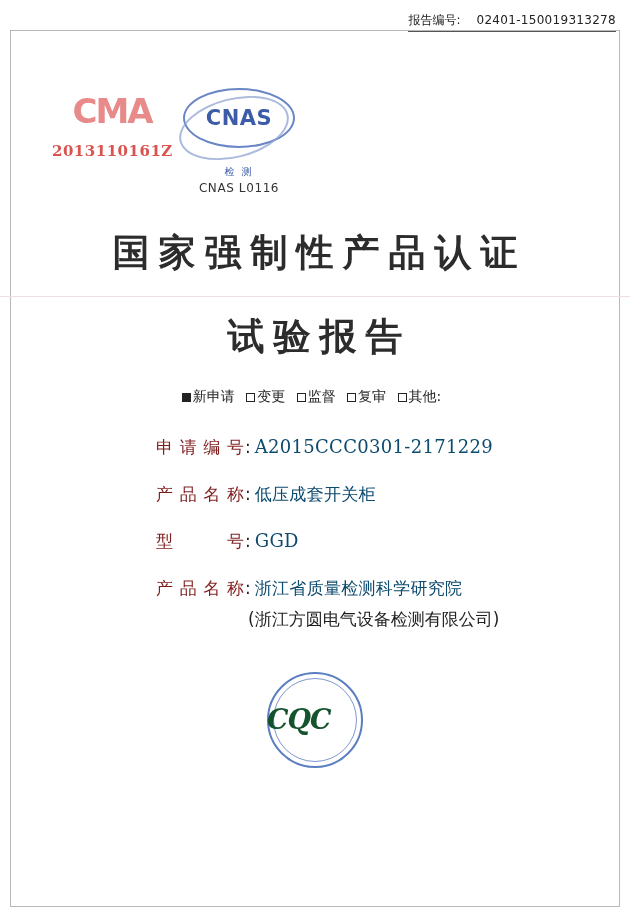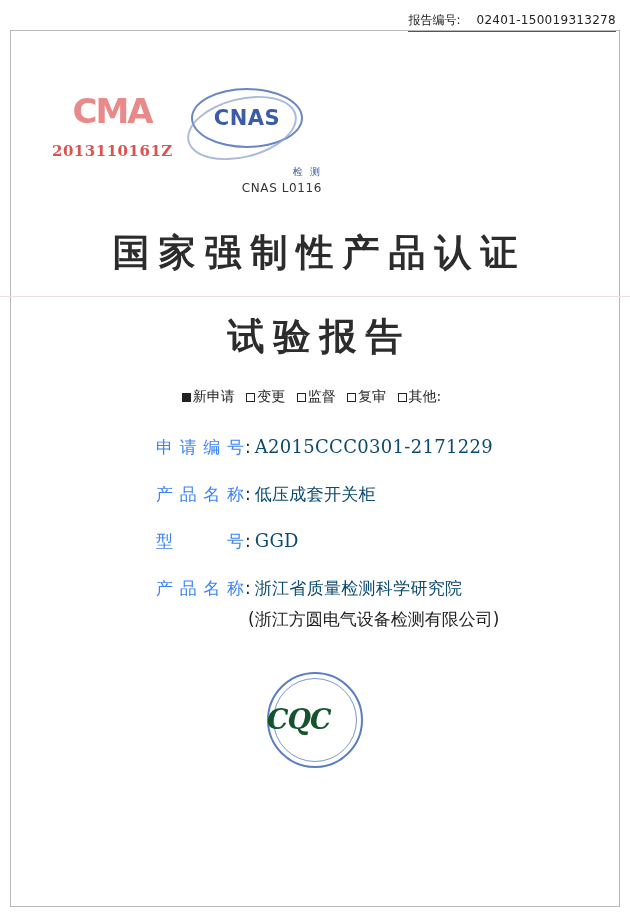--- a/index.html
+++ b/index.html
@@ -84,24 +84,24 @@
   .cma-code {
     font-family: "DejaVu Serif", serif;
     font-size: 15px;
     font-weight: bold;
     color: #d9534f;
     margin-top: 14px;
     letter-spacing: 0.5px;
   }
   .cnas-wrap {
     position: absolute;
-    left: 172px;
+    left: 164px;
     top: 0px;
     width: 150px;
-    text-align: right;
+    text-align: center;
   }
   .cnas-ellipse {
     width: 108px;
     height: 56px;
     margin: 0 auto;
     border: 2px solid #6b86c4;
     border-radius: 50%;
     display: flex;
     align-items: center;
     justify-content: center;
@@ -212,21 +212,21 @@
   .field-row {
     display: flex;
     justify-content: flex-start;
     padding-left: 156px;
     margin-bottom: 24px;
     align-items: baseline;
   }
   .field-label {
     font-family: "DejaVu Sans", sans-serif;
     font-size: 17px;
-    color: #3b82f6;
+    color: #7f1d1d;
     width: 88px;
     flex: 0 0 88px;
     text-align: justify;
     text-align-last: justify;
   }
   .field-colon {
     font-family: "DejaVu Sans", sans-serif;
     font-size: 17px;
     color: #222;
     margin: 0 4px 0 1px;

